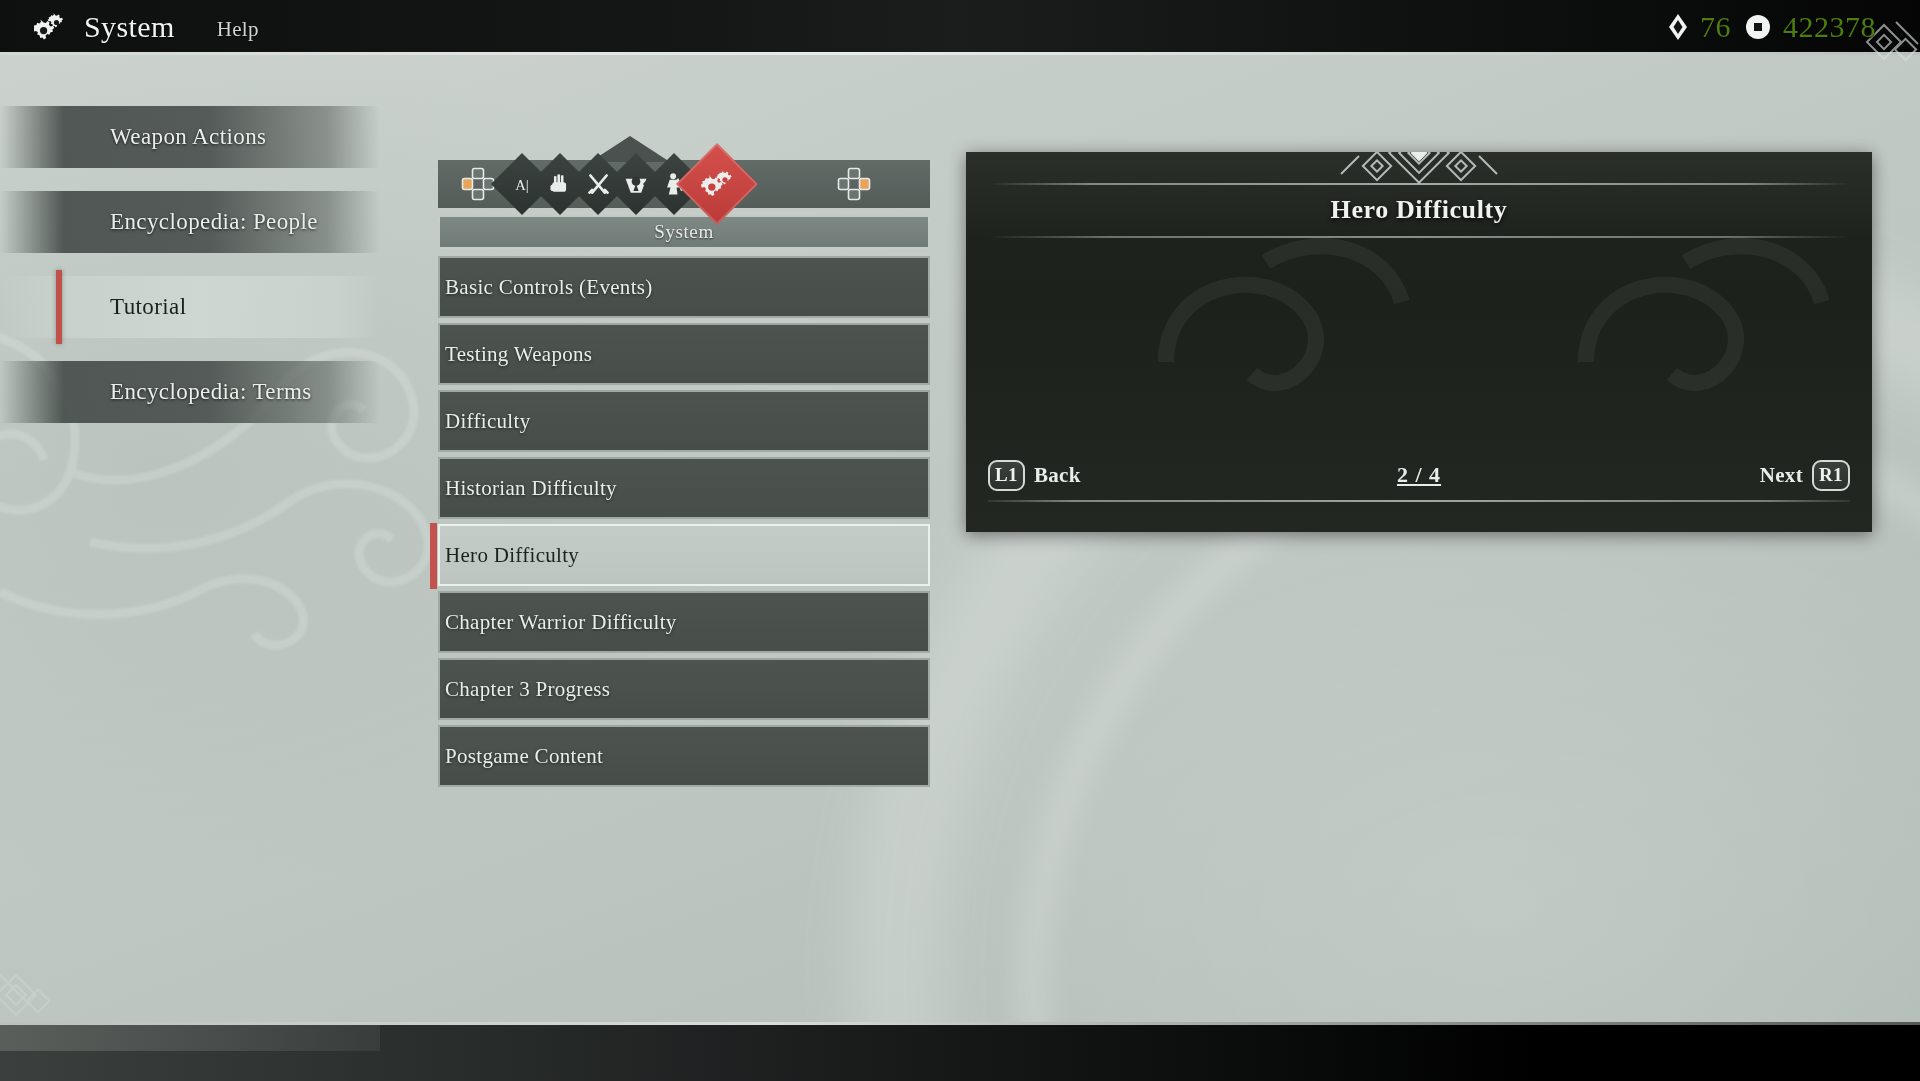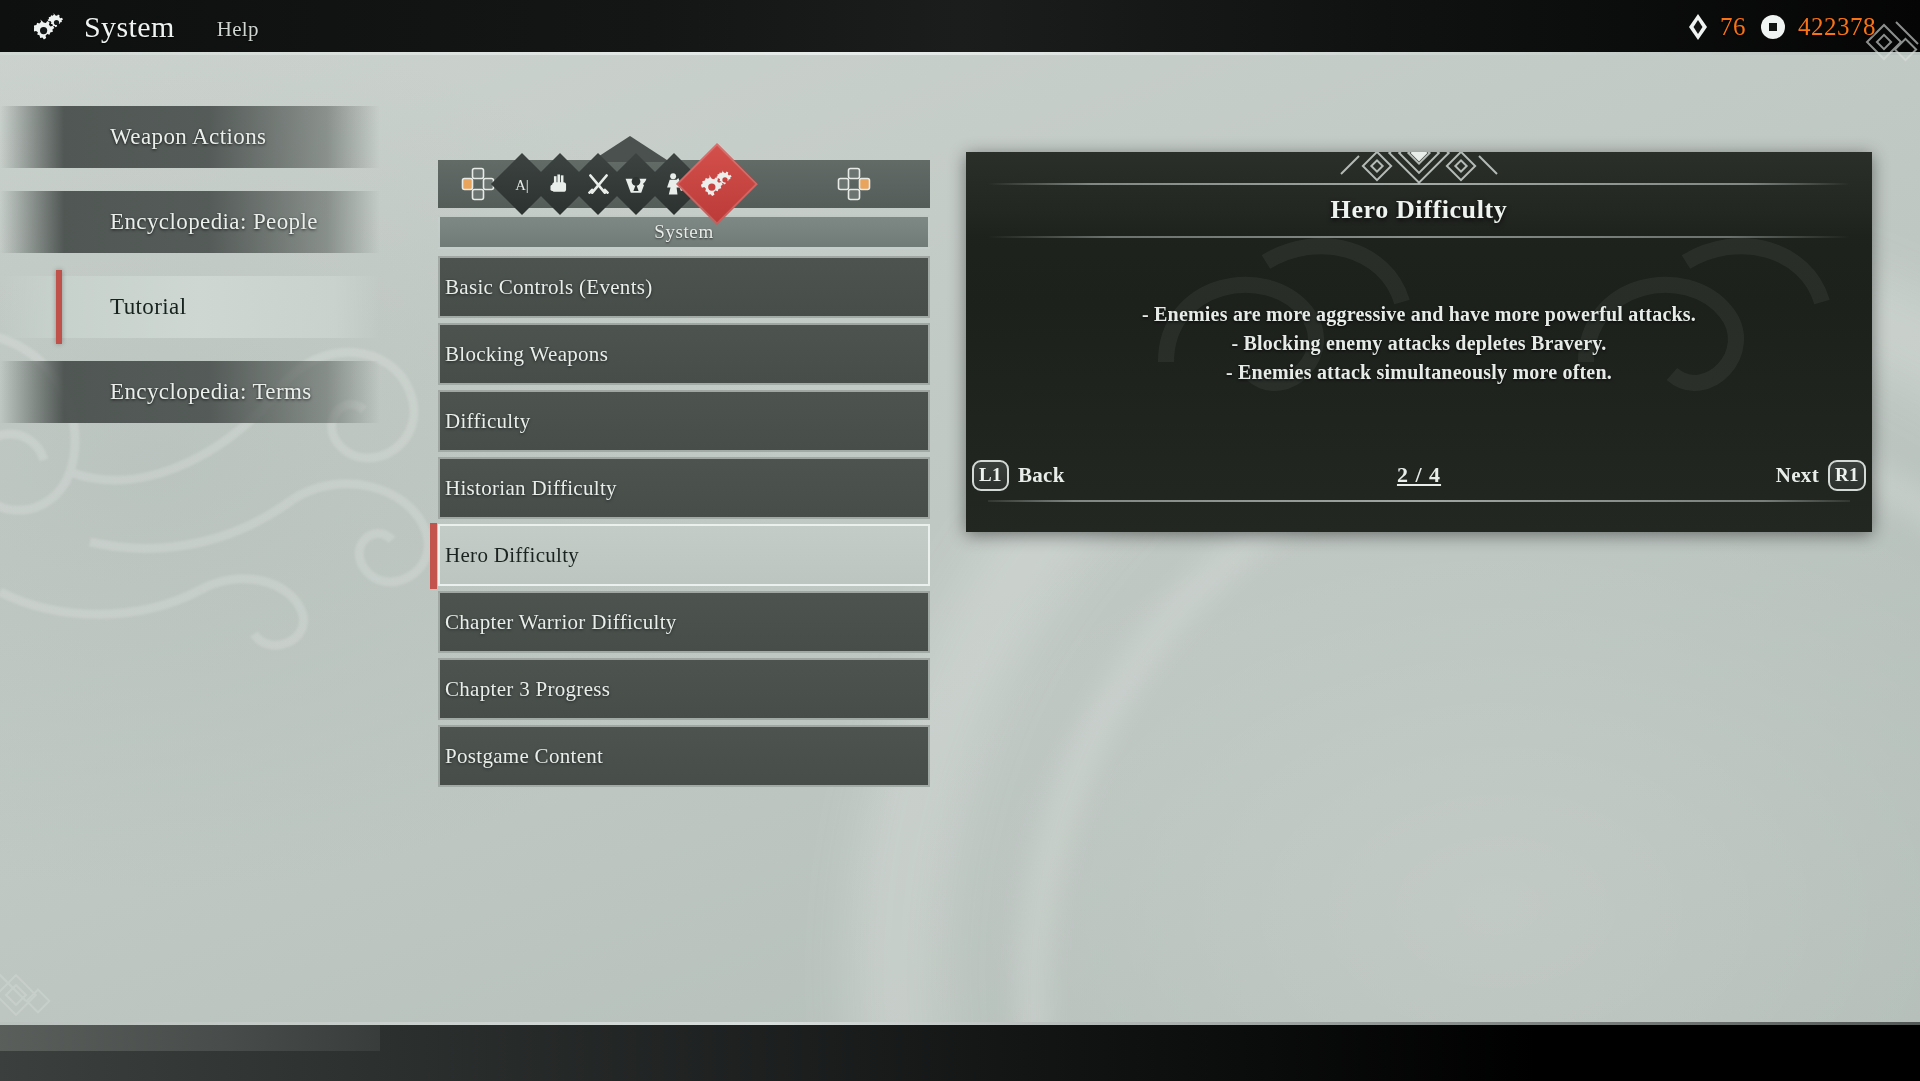--- a/index.html
+++ b/index.html
@@ -86,21 +86,21 @@
     font-size:21px; color:#cfd6d2; letter-spacing:.3px; padding-top:5px;
     text-shadow:0 1px 2px rgba(0,0,0,.8);
     margin-left:24px;
   }
   .hud-right {
     position:absolute; right:44px; top:4px; height:46px;
     display:flex; align-items:center; gap:14px; z-index:9;
   }
   .hud-stat { display:flex; align-items:center; gap:12px; }
   .hud-stat .val {
-    font-size:25px; color:#f97316; letter-spacing:.5px;
+    font-size:30px; color:#4d7c0f; letter-spacing:.5px;
     text-shadow:0 1px 2px rgba(0,0,0,.9);
   }
   .gem-icon { width:20px; height:26px; }
   .coin-icon { width:26px; height:26px; }
 
   
   .sidebar { position:absolute; left:0; top:106px; width:380px; z-index:5; }
   .side-item {
     position:relative; height:62px; margin-bottom:23px;
     display:flex; align-items:center;
@@ -217,21 +217,21 @@
     position:relative; z-index:2;
     padding:62px 40px 0 40px; text-align:center;
   }
   .detail-line {
     font-size:20px; font-weight:bold; color:#e6ebe8; line-height:29px;
     letter-spacing:.2px; text-shadow:0 1px 3px rgba(0,0,0,.9);
     white-space:nowrap;
   }
   .detail-footer {
     position:absolute; left:0; right:0; bottom:34px; height:46px; z-index:2;
-    display:flex; align-items:center; padding:0 6px;
+    display:flex; align-items:center; padding:0 22px;
   }
   .detail-footer:after{
     content:""; position:absolute; left:22px; right:22px; bottom:-4px; height:2px;
     background:linear-gradient(90deg,rgba(190,200,195,.1),rgba(206,215,210,.55) 10%,rgba(214,223,218,.7) 50%,rgba(206,215,210,.5) 90%,rgba(190,200,195,.1));
   }
   .pad-btn {
     display:inline-flex; align-items:center; justify-content:center;
     min-width:33px; height:31px; padding:0 5px;
     border:2px solid #d3dad6; border-radius:9px;
     background:linear-gradient(180deg,#3a403b,#2b302c);
@@ -454,21 +454,21 @@
       </div>
     </div>
 
     <div class="list-header">System</div>
 
     <div class="list">
       <div class="list-row">
         <span>Basic Controls (Events)</span>
       </div>
       <div class="list-row">
-        <span>Blocking Weapons</span>
+        <span>Testing Weapons</span>
       </div>
       <div class="list-row">
         <span>Difficulty</span>
       </div>
       <div class="list-row">
         <span>Historian Difficulty</span>
       </div>
       <div class="list-row selected">
         <span class="accent"></span>
         <span>Hero Difficulty</span>
@@ -511,25 +511,20 @@
             <path d="M198,52 L180,34"></path>
         </g>
         <rect x="114" y="25" width="12" height="12" transform="rotate(45 120 31)" fill="#e9eeeb"></rect>
       </svg>
     </div>
 
     <div class="detail-head">
       <span class="detail-title">Hero Difficulty</span>
     </div>
 
-    <div class="detail-body">
-      <div class="detail-line">- Enemies are more aggressive and have more powerful attacks.</div>
-      <div class="detail-line">- Blocking enemy attacks depletes Bravery.</div>
-      <div class="detail-line">- Enemies attack simultaneously more often.</div>
-    </div>
 
     <div class="detail-footer">
       <div class="foot-left">
         <span class="pad-btn">L1</span>
         <span class="foot-label">Back</span>
       </div>
       <div class="foot-center">2 / 4</div>
       <div class="foot-right">
         <span class="foot-label">Next</span>
         <span class="pad-btn">R1</span>

